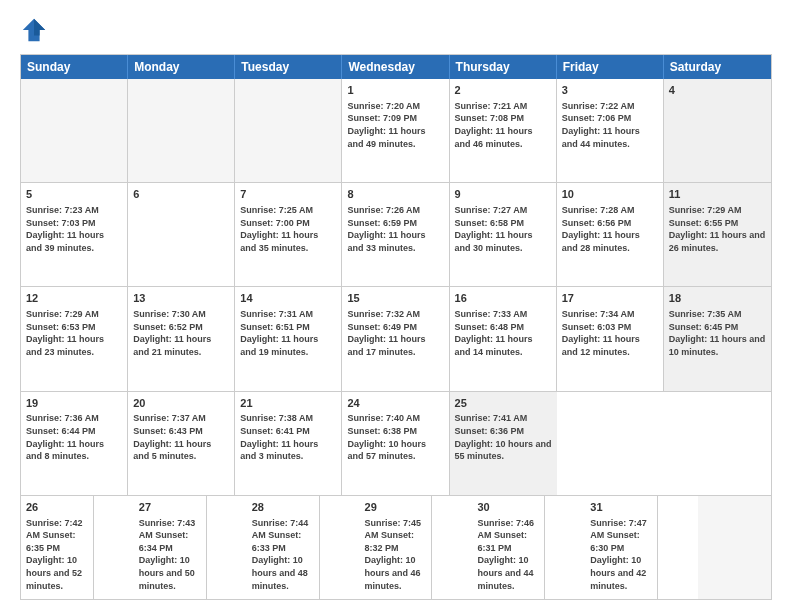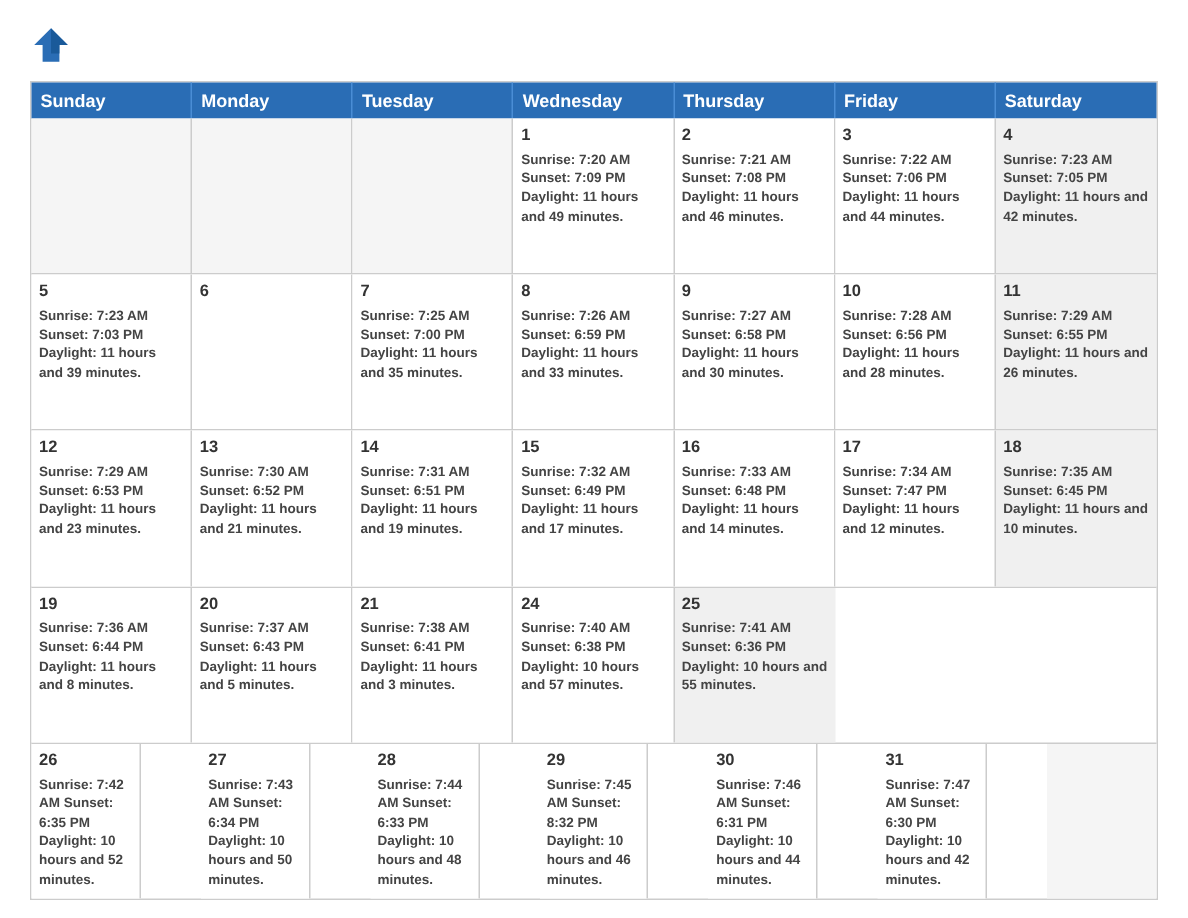--- a/index.html
+++ b/index.html
@@ -167,23 +167,20 @@
 Daylight: 11 hours and 46 minutes.</div>
           </div>
           <div class="cal-cell">
             <span class="day-num">3</span>
             <div class="cell-info">Sunrise: 7:22 AM
 Sunset: 7:06 PM
 Daylight: 11 hours and 44 minutes.</div>
           </div>
           <div class="cal-cell shaded">
             <span class="day-num">4</span>
-            <div class="cell-info">Sunrise: 7:23 AM
-Sunset: 7:05 PM
-Daylight: 11 hours and 42 minutes.</div>
           </div>
         </div>
         <div class="cal-row">
           <div class="cal-cell">
             <span class="day-num">5</span>
             <div class="cell-info">Sunrise: 7:23 AM
 Sunset: 7:03 PM
 Daylight: 11 hours and 39 minutes.</div>
           </div>
           <div class="cal-cell">
@@ -247,21 +244,21 @@
           </div>
           <div class="cal-cell">
             <span class="day-num">16</span>
             <div class="cell-info">Sunrise: 7:33 AM
 Sunset: 6:48 PM
 Daylight: 11 hours and 14 minutes.</div>
           </div>
           <div class="cal-cell">
             <span class="day-num">17</span>
             <div class="cell-info">Sunrise: 7:34 AM
-Sunset: 7:47 PM
+Sunset: 6:03 PM
 Daylight: 11 hours and 12 minutes.</div>
           </div>
           <div class="cal-cell shaded">
             <span class="day-num">18</span>
             <div class="cell-info">Sunrise: 7:35 AM
 Sunset: 6:45 PM
 Daylight: 11 hours and 10 minutes.</div>
           </div>
         </div>
         <div class="cal-row">

